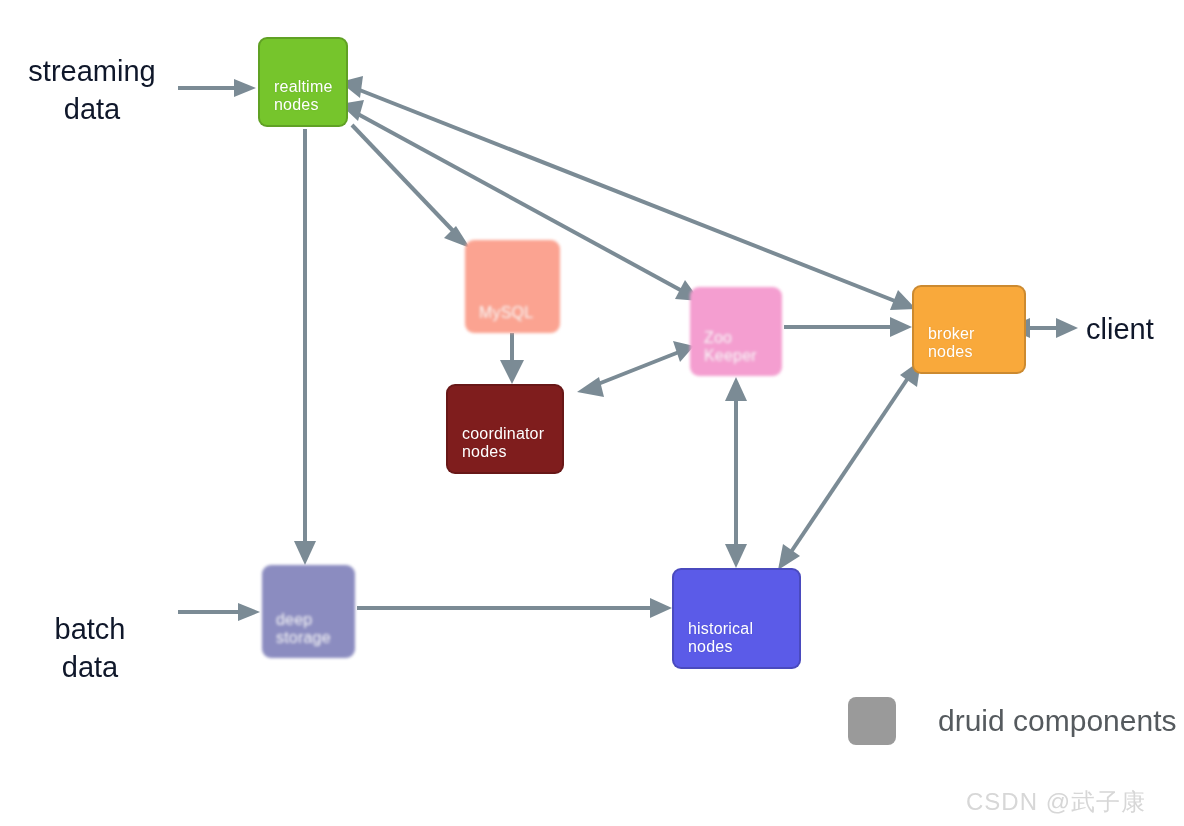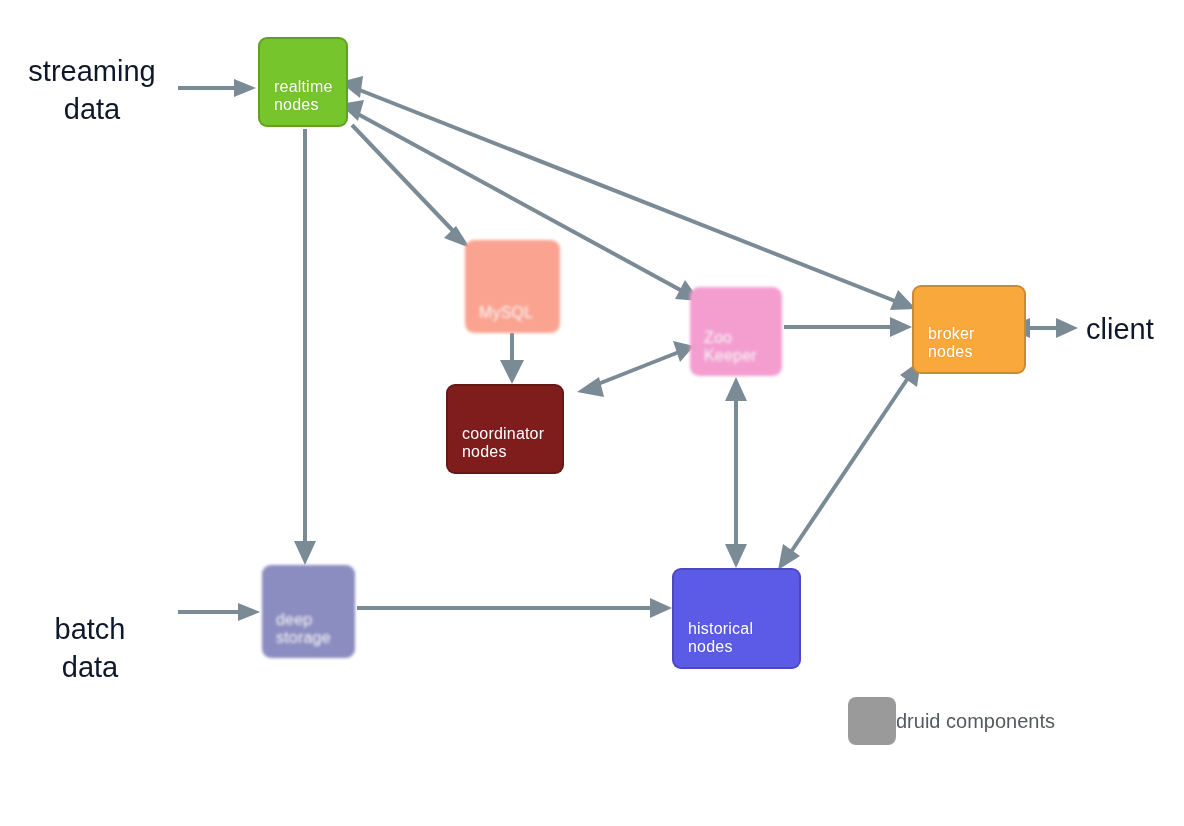--- a/index.html
+++ b/index.html
@@ -90,21 +90,22 @@
   .legend-swatch {
     width: 48px;
     height: 48px;
     border-radius: 8px;
     flex: 0 0 auto;
   }
   .legend-swatch.blurred {
     filter: blur(2px);
   }
   .legend-text {
-    font-size: 20px;
+    margin-left: 42px;
+    font-size: 30px;
     color: #555a5e;
     white-space: nowrap;
   }
 
   
   #watermark {
     position: absolute;
     left: 966px;
     top: 786px;
     font-size: 24px;
@@ -235,14 +236,15 @@
 
   <div class="plain-label" style="left:1086px; top:310px; width:84px; text-align:left;">client</div>
 
   <div id="legend">
     <div class="legend-row">
       <div class="legend-swatch" style="background:#9a9a9a;"></div>
       <div class="legend-text">druid components</div>
     </div>
   </div>
 
+  <div id="watermark">CSDN @武子康</div>
 
 </div>
 
 </body></html>

